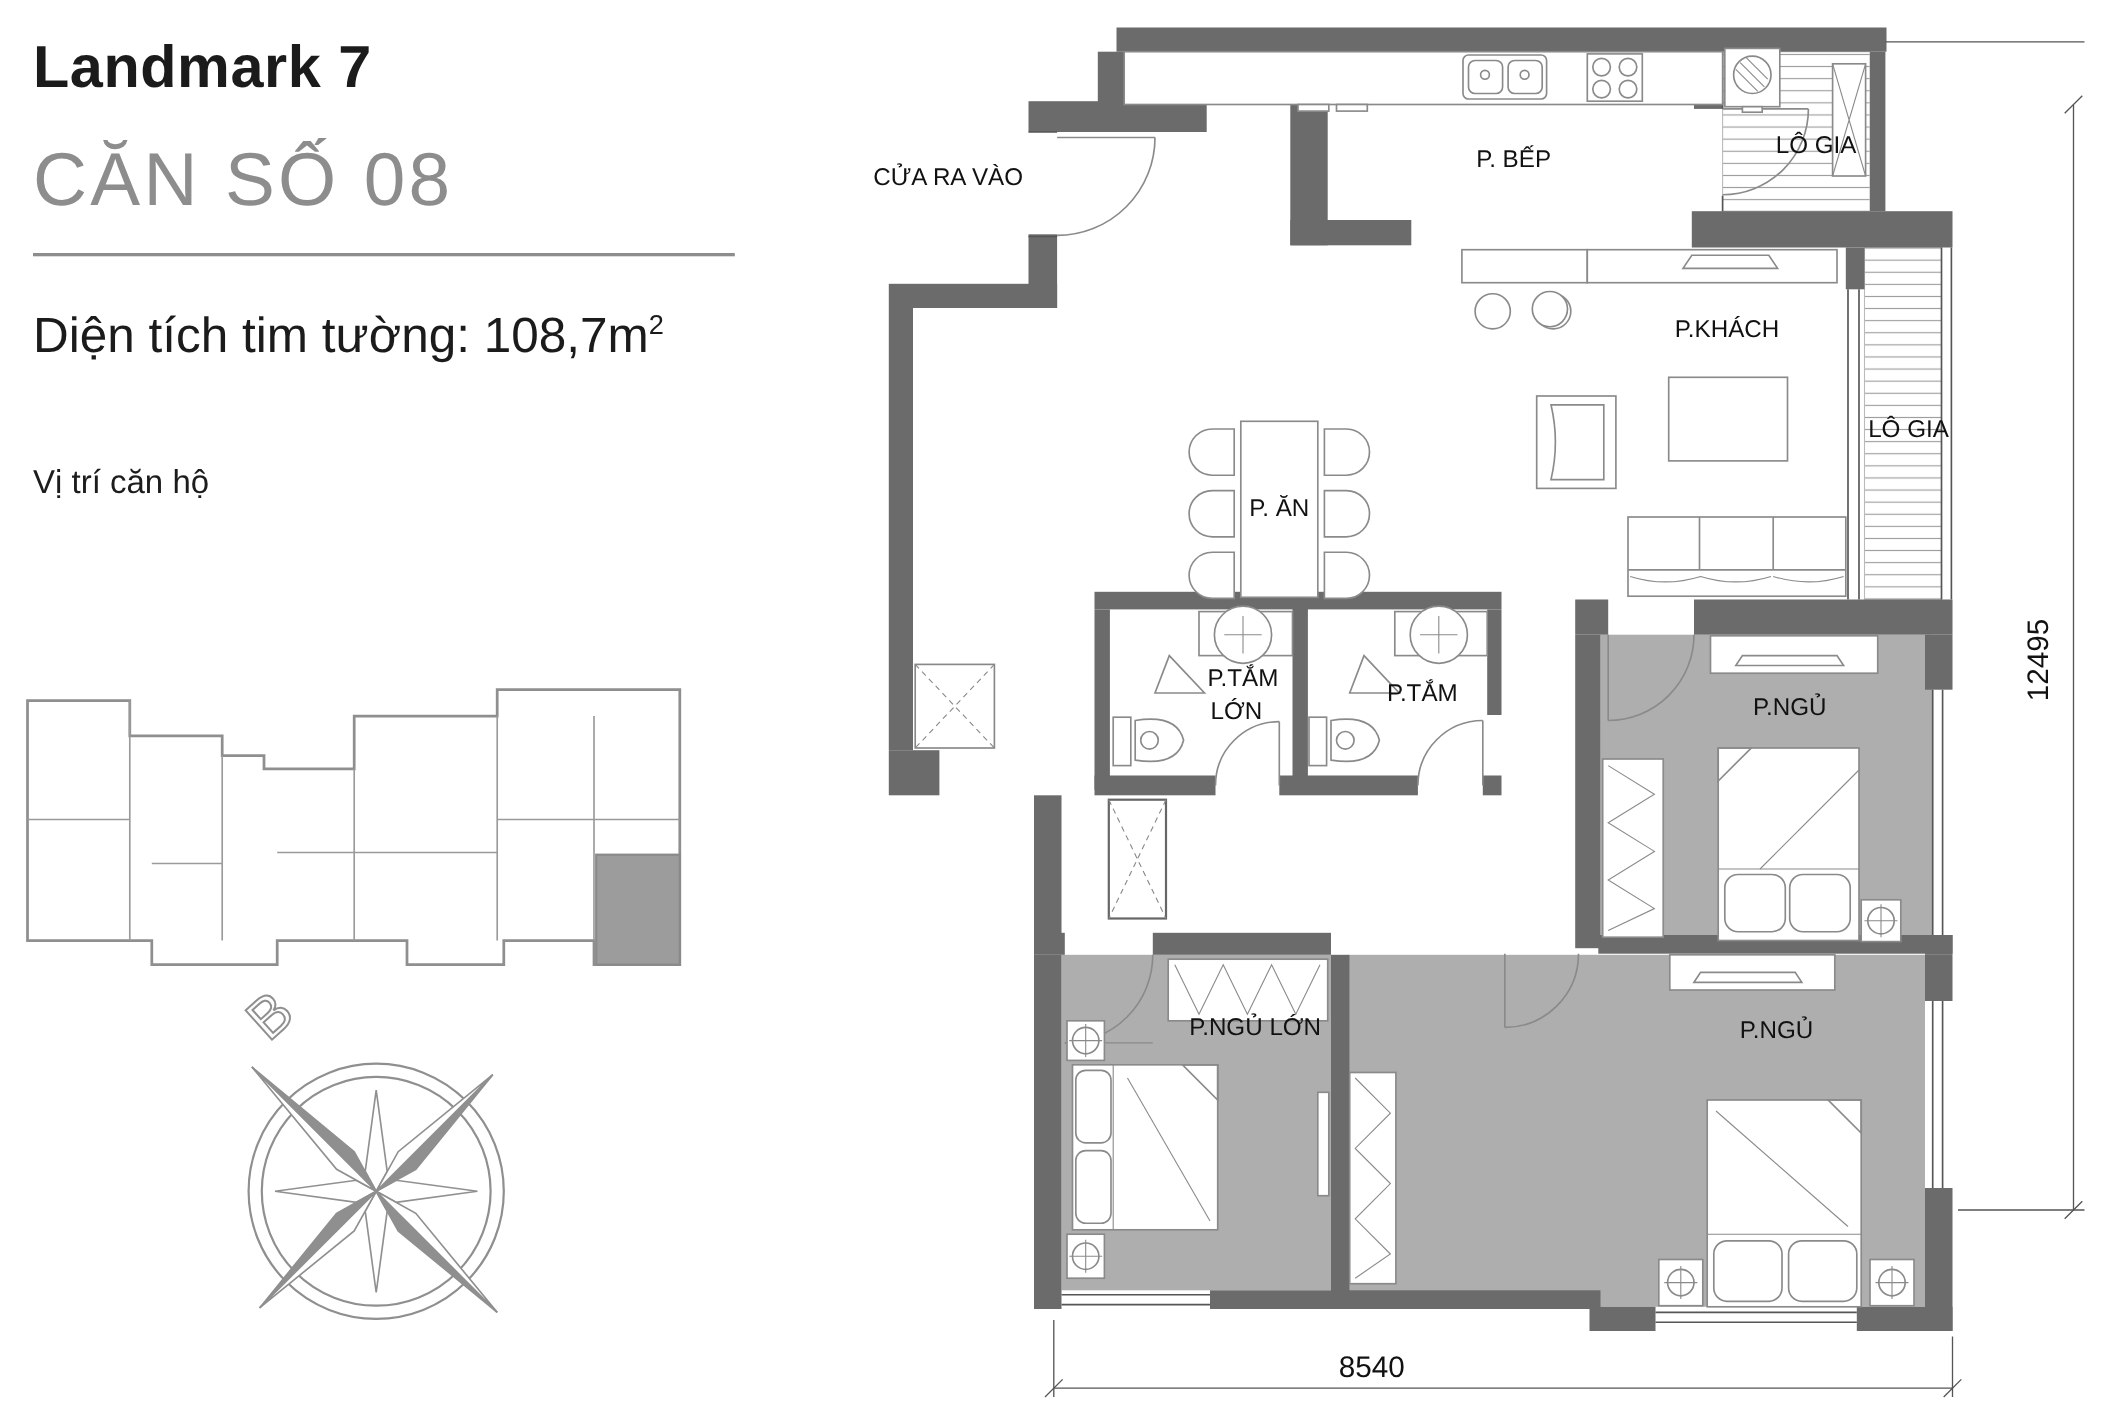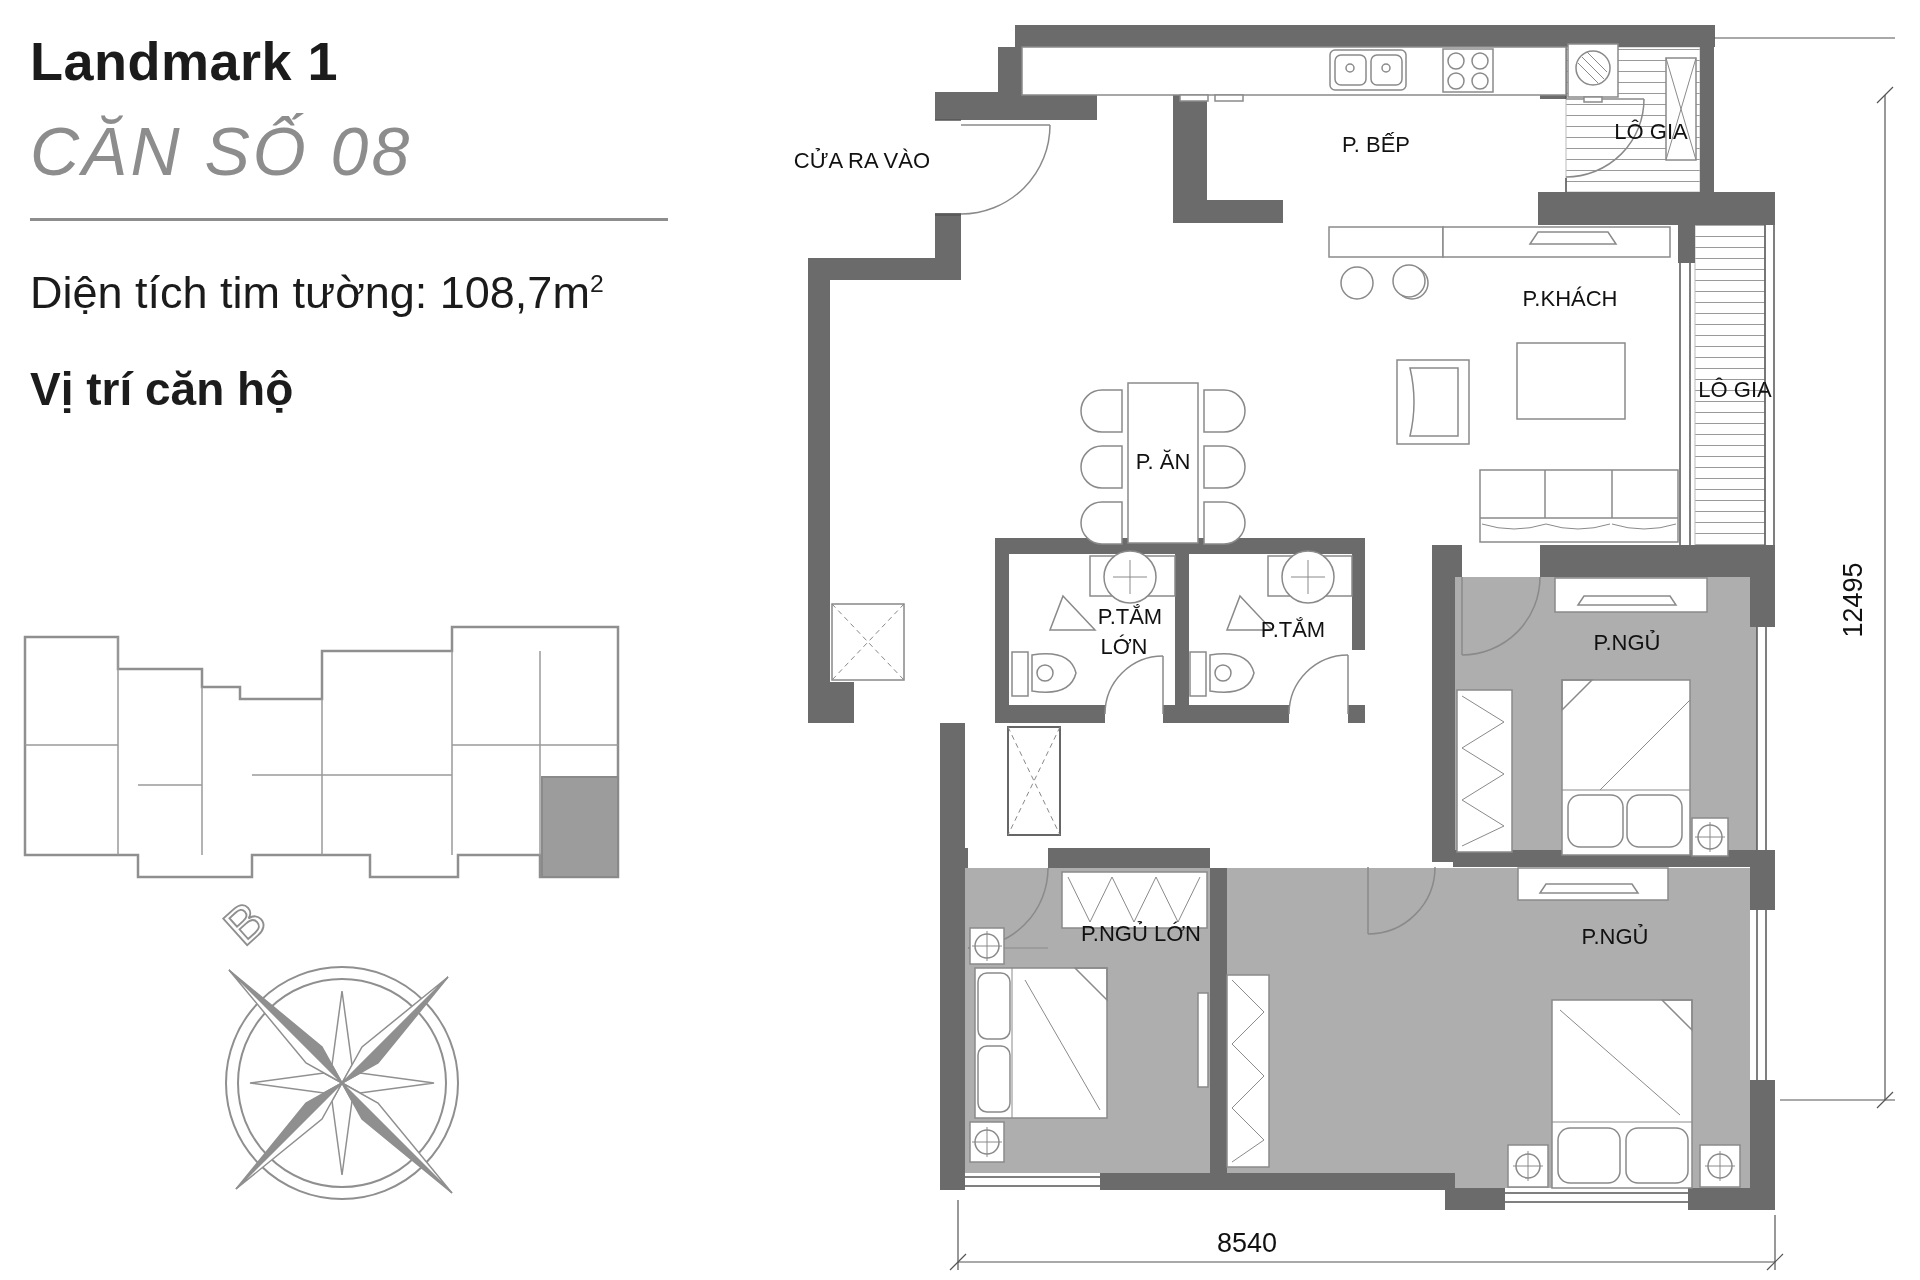--- a/index.html
+++ b/index.html
@@ -1,34 +1,34 @@
 <!DOCTYPE html>
 <html><head>
 <meta charset="utf-8">
 <style>
   html,body{margin:0;padding:0;background:#ffffff;}
   body{width:1920px;height:1280px;position:relative;overflow:hidden;
        font-family:"Liberation Sans",sans-serif;color:#1c1c1c;}
   .left-panel{position:absolute;left:30px;top:30px;width:680px;}
   .project{font-size:54px;font-weight:bold;letter-spacing:.5px;color:#1b1b1b;}
-  .unit{font-size:68px;color:#8d8d8d;letter-spacing:3px;margin-top:20px;font-weight:400;font-style:italic;}
+  .unit{font-size:68px;color:#8d8d8d;letter-spacing:3px;margin-top:32px;font-weight:400;}
   .divider{width:638px;border:none;border-top:3px solid #8d8d8d;margin:28px 0 18px 0;}
   .area{font-size:45px;color:#1b1b1b;line-height:1.32;margin-top:42px;}
   .area sup{font-size:.55em;}
-  .loc-heading{font-size:46px;font-weight:bold;margin-top:40px;}
+  .loc-heading{font-size:30px;font-weight:normal;margin-top:88px;}
   .fp-svg{position:absolute;left:20px;top:625px;}
   .compass-svg{position:absolute;left:172px;top:893px;}
   .plan-svg{position:absolute;left:0;top:0;}
   svg text{font-family:"Liberation Sans",sans-serif;}
 </style>
 </head>
 <body>
 
 <div class="left-panel">
-  <div class="project">Landmark 1</div>
+  <div class="project">Landmark 7</div>
   <div class="unit">CĂN SỐ 08</div>
   <hr class="divider">
   <div class="area"><span>Diện tích tim tường: 108,7m</span><sup>2</sup></div>
   <div class="loc-heading">Vị trí căn hộ</div>
 </div>
 
 <svg class="fp-svg" width="612" height="270" viewBox="0 0 612 270">
   <g stroke="#8f8f8f" stroke-width="2.5" fill="#ffffff">
     <path d="M5,12 H98 V44 H182 V62 H220 V74 H302 V26 H432 V2 H598 V252 H520 V230 H438 V252 H350 V230 H232 V252 H118 V230 H5 Z"></path>
   </g>

